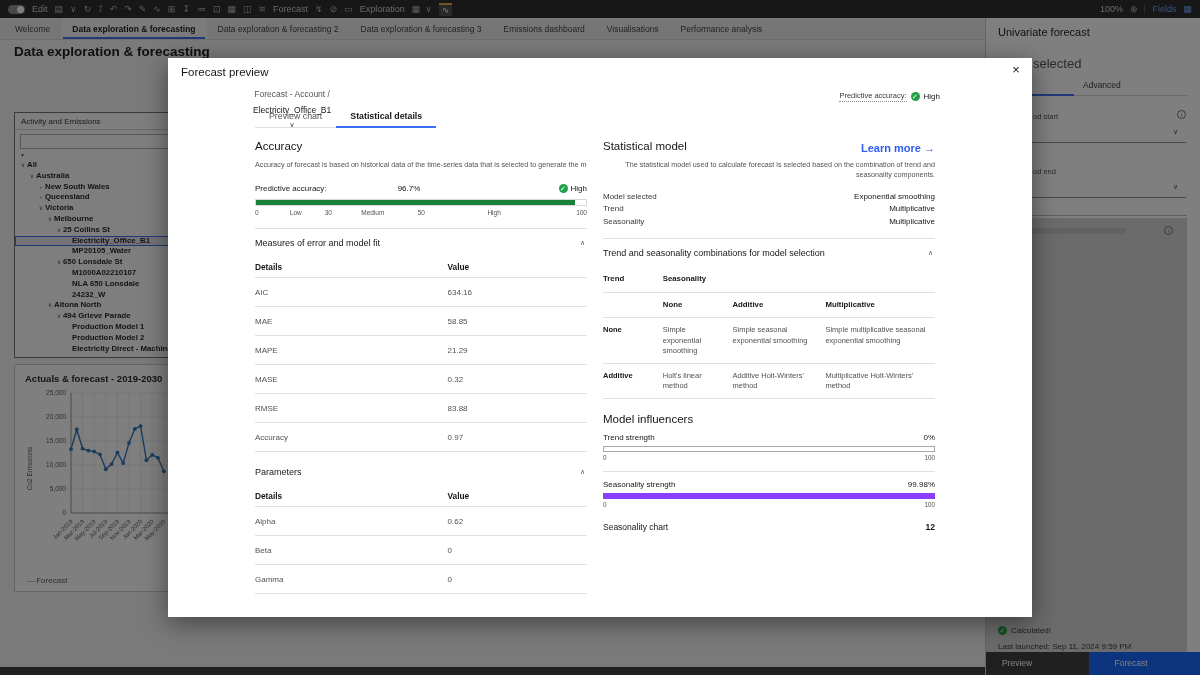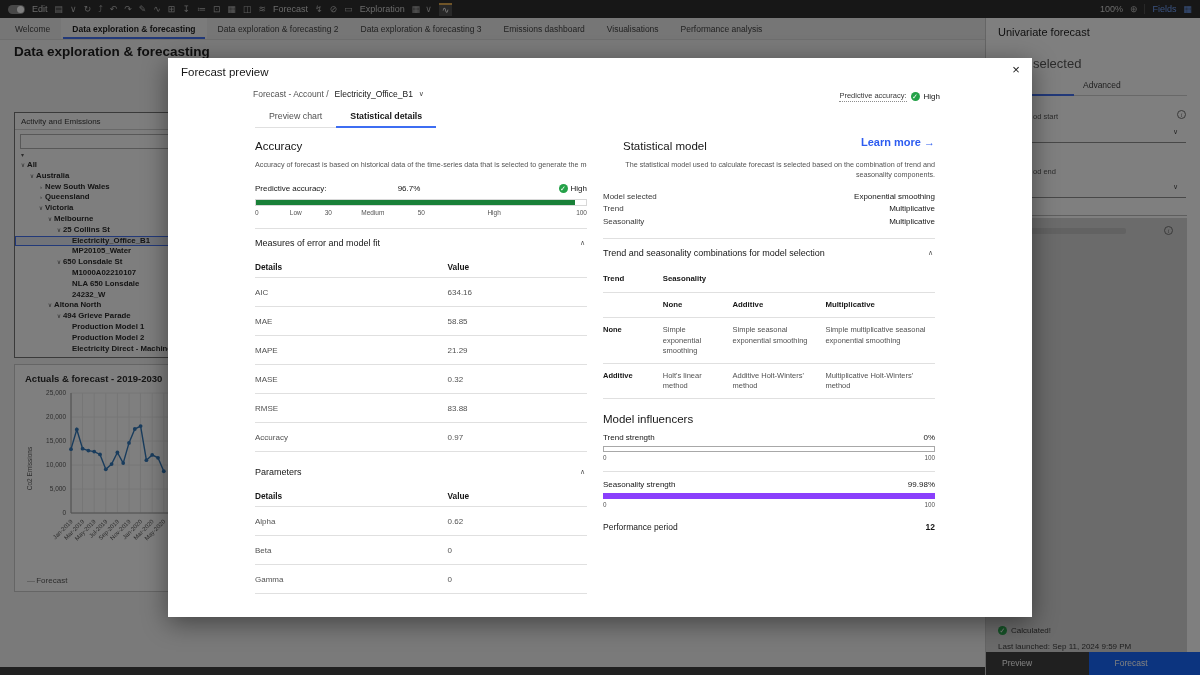--- a/index.html
+++ b/index.html
@@ -69,21 +69,21 @@
   .btn-blue { flex:1; background:#0f62fe; color:#fff; font-size:8.5px; padding:6px 0 0 26px; }
 
   .footerbar { position:absolute; left:0; bottom:0; width:985px; height:8px; background:#3a3a3a; }
 
   
   .overlay { position:absolute; inset:0; background:rgba(10,10,10,0.52); z-index:5; }
   .modal { position:absolute; left:168px; top:58px; width:864px; height:559px; background:#fff; z-index:10;
     box-shadow:0 6px 24px rgba(0,0,0,.45); color:#161616; }
   .m-title { position:absolute; left:13px; top:8px; font-size:11.5px; color:#161616; }
   .m-close { position:absolute; right:8px; top:4px; font-size:13px; color:#161616; width:16px; height:16px; text-align:center; line-height:16px; }
-  .m-bc { position:absolute; left:85px; top:31px; font-size:8.5px; color:#525252; display:flex; gap:6px; align-items:center; }
+  .m-bc { position:absolute; left:85px; top:31px; font-size:8.5px; color:#525252; display:flex; gap:6px; align-items:center;flex-direction:column; }
   .m-bc .acct { color:#161616; }
   .m-bc .chev { font-size:7px; color:#444; }
   .m-acc-head { position:absolute; right:92px; top:33px; display:flex; align-items:center; gap:4px; font-size:7.5px; color:#393939; }
   .m-acc-head .lab { border-bottom:1px dotted #8d8d8d; padding-bottom:1px; }
   .m-acc-head .hi { font-size:8px; color:#161616; }
   .m-tabs { position:absolute; left:87px; top:48px; display:flex; border-bottom:1px solid #e0e0e0; }
   .m-tab { padding:5px 14px 6px; font-size:8.8px; color:#525252; position:relative; }
   .m-tab.active { color:#161616; font-weight:bold; }
   .m-tab.active::after { content:""; position:absolute; left:0; right:0; bottom:-1px; height:2px; background:#3d6df2; }
 
@@ -103,21 +103,21 @@
   .hr { border-top:1px solid #e0e0e0; margin:10px 0 0; }
 
   .accordion { display:flex; justify-content:space-between; align-items:center; font-size:9px; color:#161616; padding:9px 2px 9px 0; }
   .accordion .ch { font-size:7px; color:#525252; }
 
   .kv-head, .kv-row { display:flex; font-size:8px; border-bottom:1px solid #e0e0e0; }
   .kv-head { font-weight:bold; color:#161616; padding:5px 0; font-size:8.3px; }
   .kv-row { color:#525252; padding:9.5px 0; }
   .kv-c1 { width:58%; }
 
-  .sm-head { display:flex; justify-content:space-between; align-items:flex-start;margin-left:20px; }
+  .sm-head { display:flex; justify-content:space-between; align-items:center; }
   .learn { font-size:11px; color:#2d5cf0; font-weight:bold; }
   .props { font-size:8px; margin-bottom:6px; }
   .prop-row { display:flex; justify-content:space-between; line-height:12.5px; color:#161616; }
   .prop-row .pl { color:#393939; }
 
   .combo { font-size:7.5px; color:#525252; }
   .combo-row { display:flex; border-bottom:1px solid #e0e0e0; padding:7px 0; }
   .combo-h { font-weight:bold; color:#161616; font-size:7.8px; }
   .cc1 { width:18%; padding-right:6px; font-weight:bold; color:#161616; }
   .cc2 { width:21%; padding-right:8px; line-height:1.35; }
@@ -557,19 +557,19 @@
         </div>
         <div class="inf-bar" style="border-color:#8a3ffc;">
             <span class="fill" id="season-fill" style="width: 99.98%;"></span>
           </div>
         <div class="inf-scale">
           <span>0</span>
             <span>100</span>
         </div>
 
         <div class="inf-row" style="margin-top:14px; font-size:8.5px;">
-          <span>Performance period</span>
+          <span>Seasonality chart</span>
           <span style="font-weight:bold;">12</span>
         </div>
       </div>
     </div>
   </div>
 </div>
 
 </body></html>

